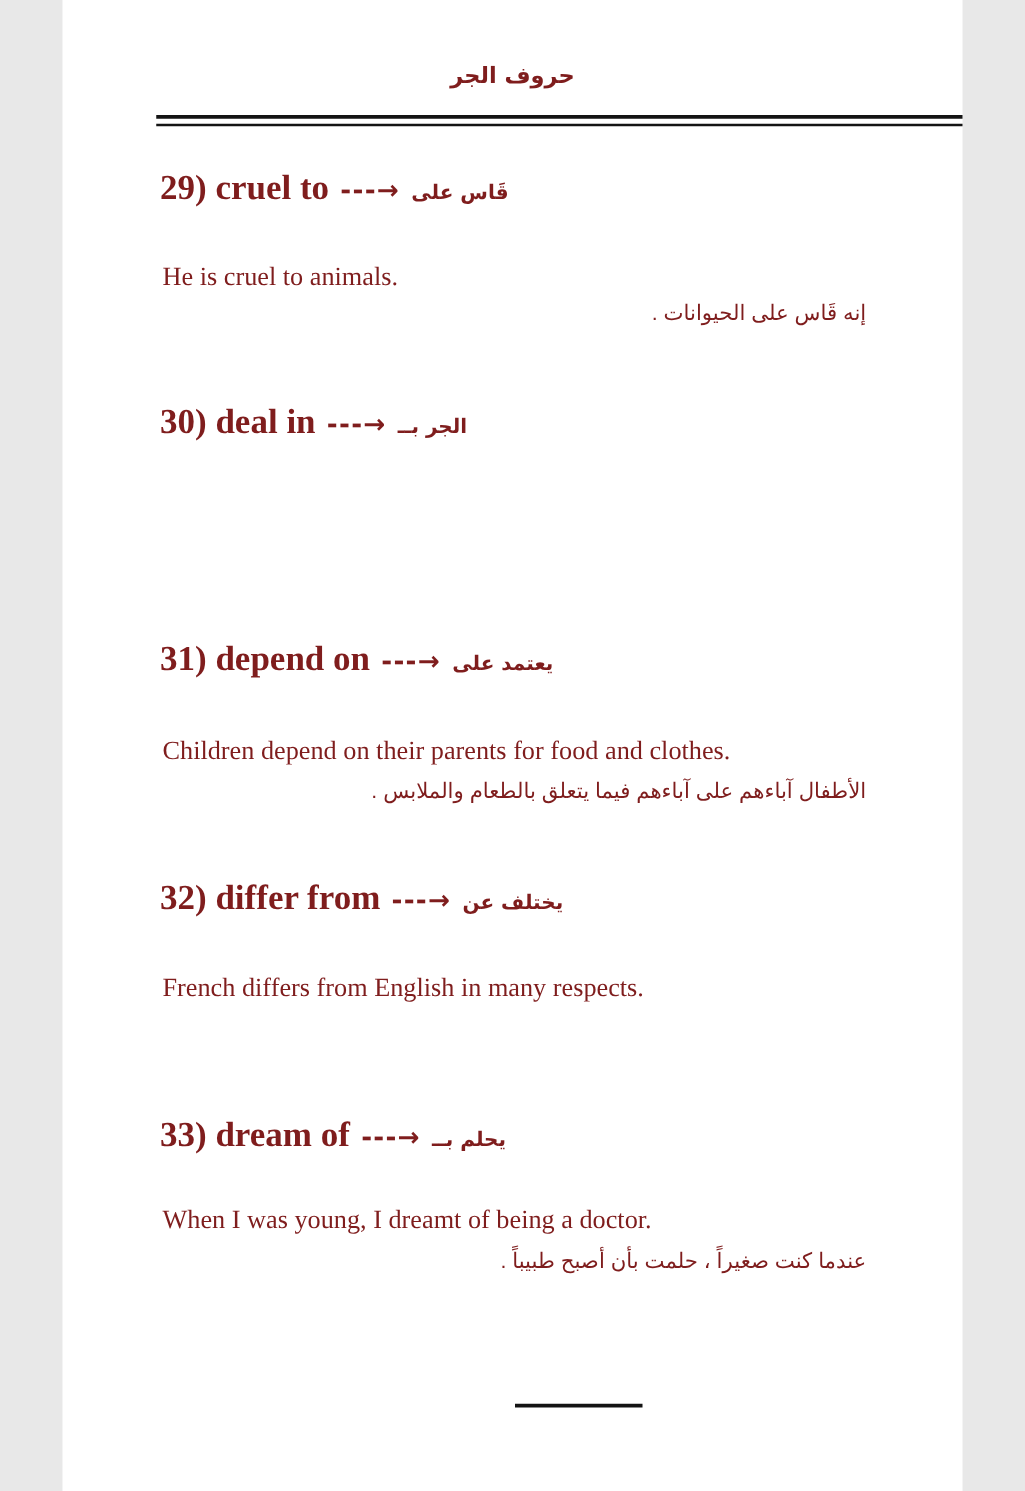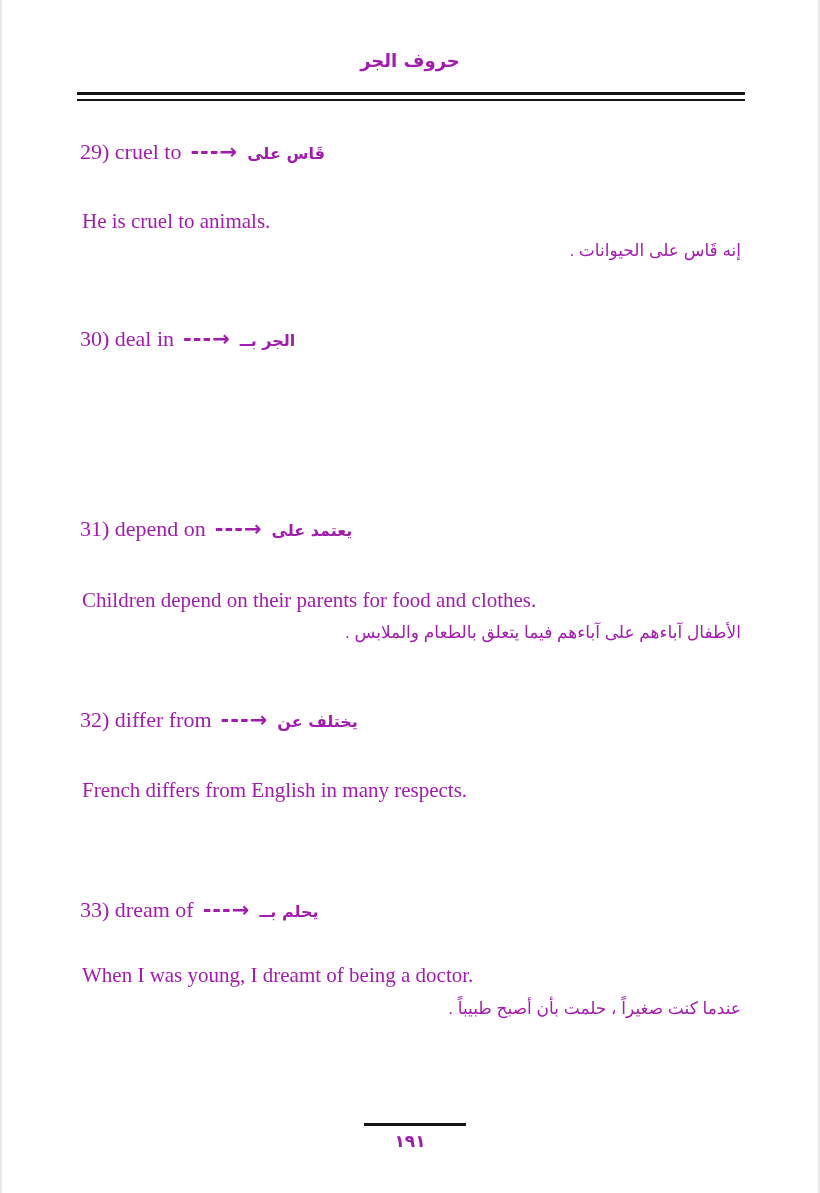--- a/index.html
+++ b/index.html
@@ -1,21 +1,21 @@
 <!DOCTYPE html>
 <html lang="en"><head>
 <meta charset="utf-8">
 <style>
   html,body { margin:0; padding:0; background:#e8e8e8; }
   .page {
     position:relative;
-    width:816px; height:1193px;
+    width:720px; height:1193px;
     margin:0 auto;
     background:#ffffff;
-    color:#a21caf;
+    color:#7f1d1d;
     overflow:hidden;
     font-family:"Liberation Serif", "DejaVu Serif", serif;
   }
 
   
   .header-title {
     position:absolute; top:50px; left:0; right:0;
     text-align:center;
     font-family:"DejaVu Sans", sans-serif;
     font-weight:bold; font-size:18px;
@@ -28,21 +28,21 @@
     border-bottom:2px solid #141414;
   }
 
   
   .heading {
     position:absolute; left:78px;
     display:flex; align-items:baseline; gap:9px;
     white-space:nowrap;
   }
   .heading .en {
-    font-weight:normal; font-size:22px;
+    font-weight:bold; font-size:28px;
     font-family:"Liberation Serif", "DejaVu Serif", serif;
   }
   .heading .arrow {
     font-weight:bold; font-size:21px;
     letter-spacing:1px;
     font-family:"DejaVu Sans", sans-serif;
   }
   .heading .ar {
     font-weight:bold; font-size:16px;
     font-family:"DejaVu Sans", sans-serif;
@@ -125,15 +125,14 @@
 
   <div class="heading h4">
     <span class="en">33) dream of</span>
     <span class="arrow">---→</span>
     <span class="ar" dir="rtl">يحلم بــ</span>
   </div>
   <div class="en-line e4">When I was young, I dreamt of being a doctor.</div>
   <div class="ar-line a4" dir="rtl">عندما كنت صغيراً ، حلمت بأن أصبح طبيباً .</div>
 
   <div class="footer-rule"></div>
-  <div class="footer-number">١٩١</div>
 
 </div>
 
 </body></html>

